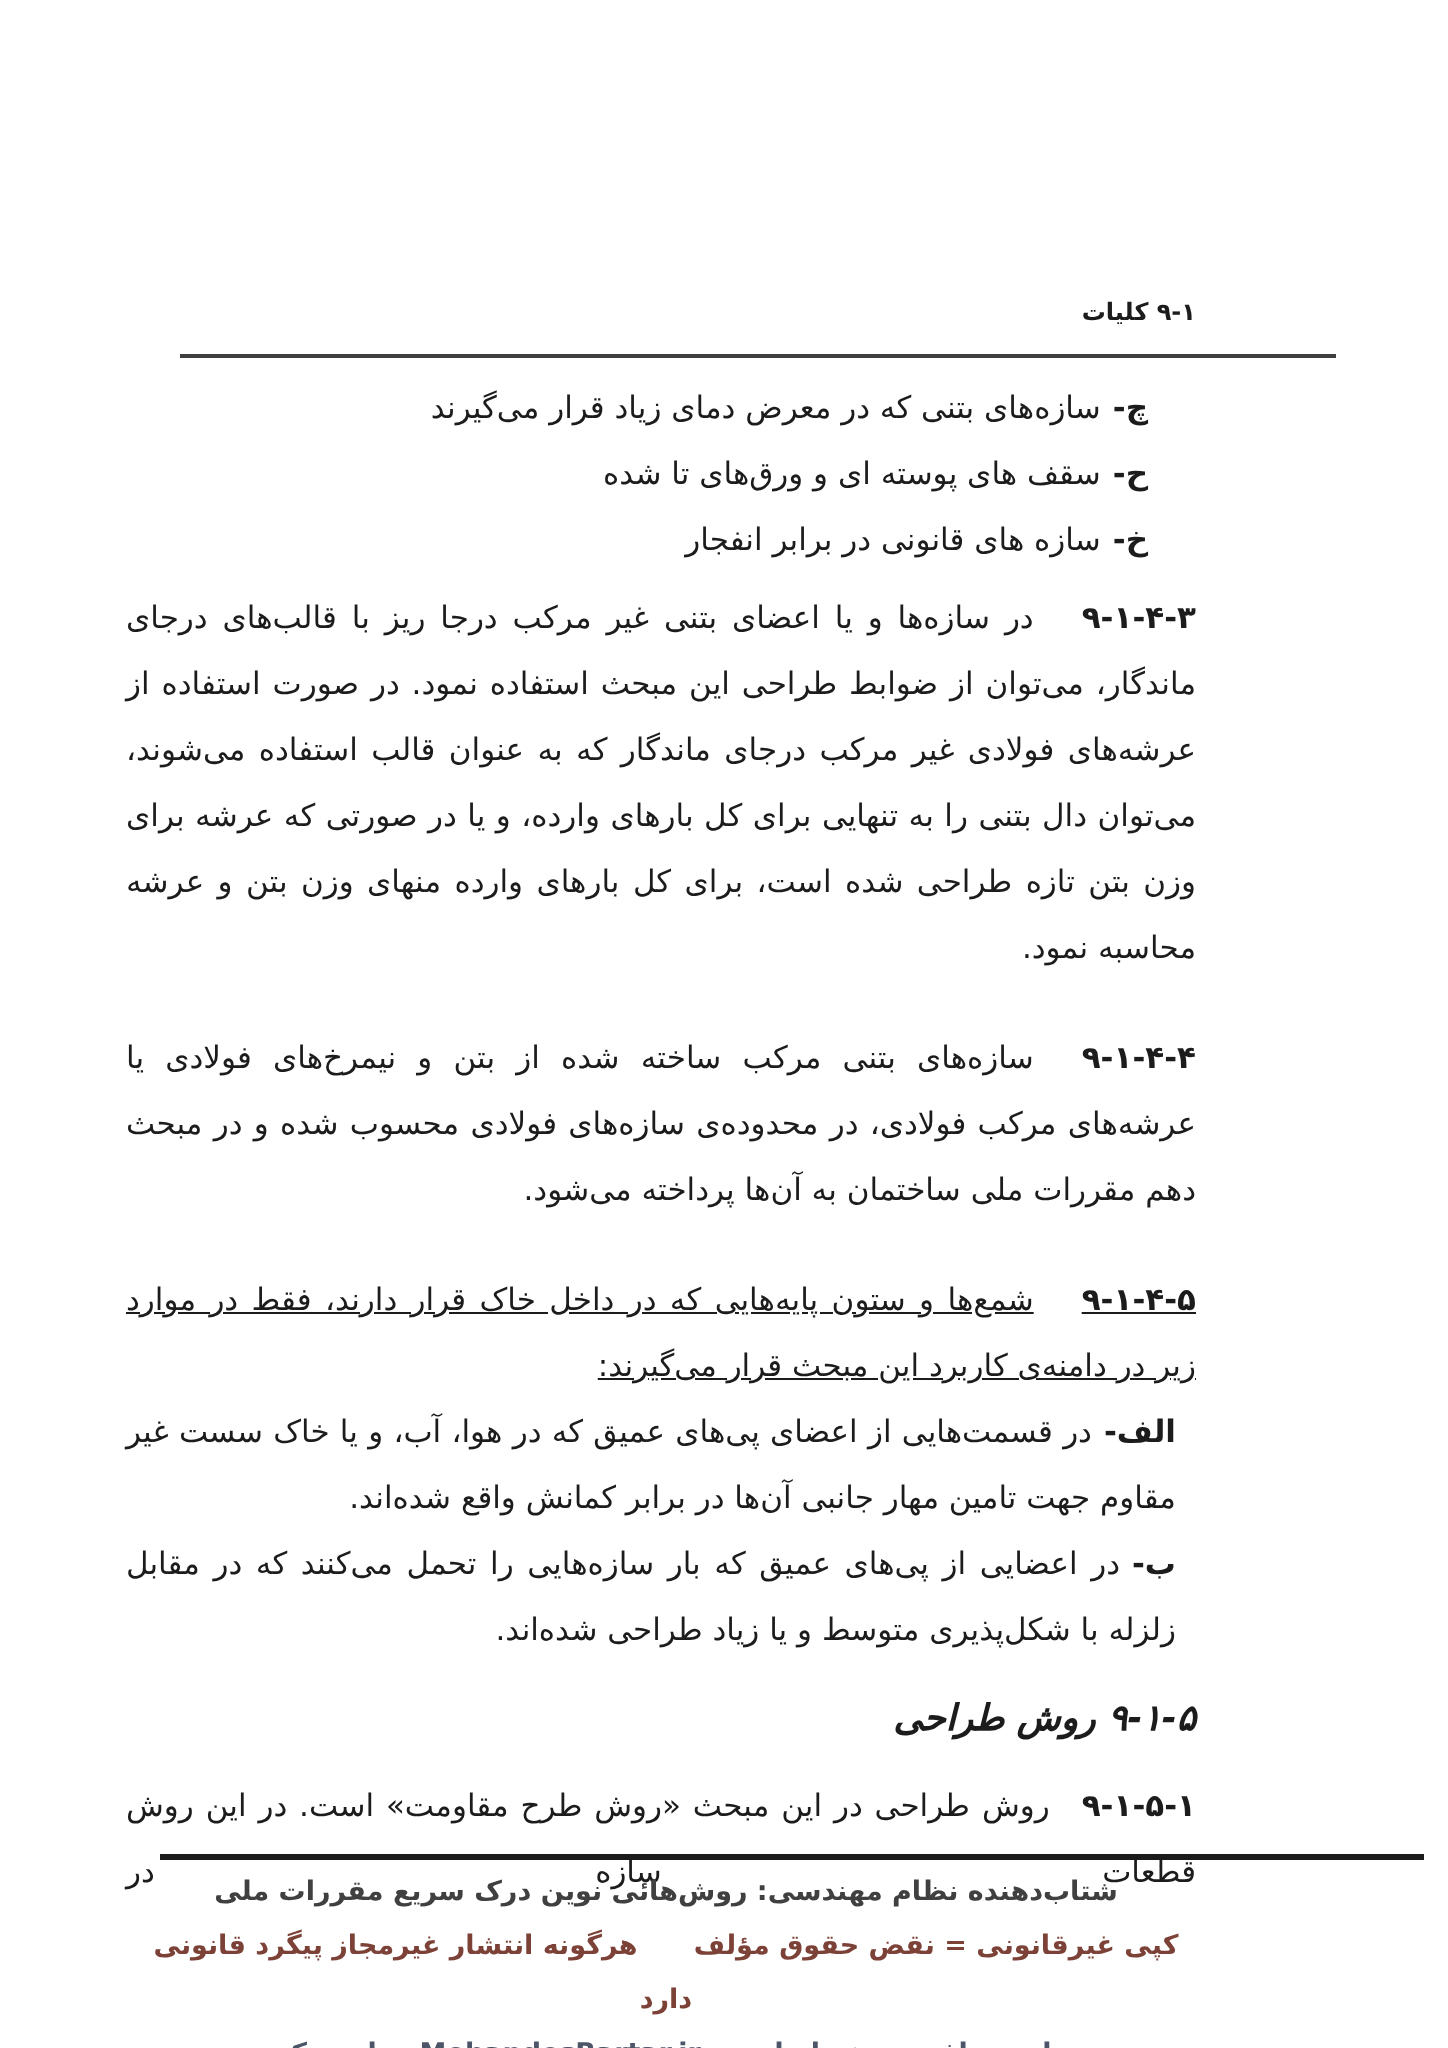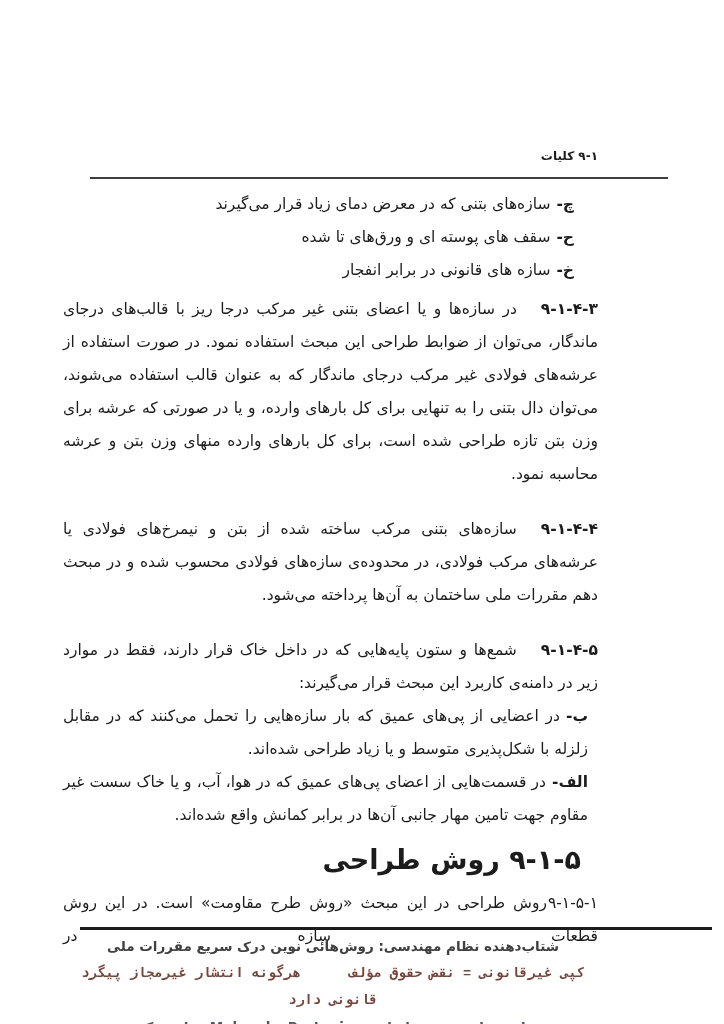--- a/index.html
+++ b/index.html
@@ -18,31 +18,31 @@
   .rule-top{position:absolute;left:90px;top:177px;width:578px;height:2px;background:#3f3f3f;}
   .rule-bottom{position:absolute;left:80px;top:927px;width:632px;height:3px;background:#1c1c1c;}
   .intro-items{margin:0 14px 6px 0;}
   .clause{margin:0 0 22px 0;text-align:justify;}
   .clause:last-of-type{margin-bottom:0;}
   .clause .num{font-weight:bold;margin-left:24px;white-space:nowrap;}
   .item{margin:0 10px 0 0;text-align:justify;}
   .item .lbl{font-weight:bold;margin-left:6px;white-space:nowrap;}
   .item.no-justify{text-align:right;}
   .subsection-heading{
-    font-size:27px;font-weight:bold;line-height:28px;margin:14px 17px 13px 0;
+    font-size:18px;font-weight:bold;line-height:28px;margin:14px 0 13px 0;font-style:italic;
   }
   .continuation{text-align:justify;text-align-last:justify;margin:0;}
-  .continuation .num{font-weight:normal;margin-left:1px;white-space:nowrap;}
+  .continuation .num{font-weight:bold;margin-left:16px;white-space:nowrap;}
   .footer{
     position:absolute;left:63px;top:933px;width:540px;
     direction:rtl;text-align:center;font-weight:bold;
     font-size:13.5px;line-height:27px;
   }
   .footer-line-1{color:#404040;}
-  .footer-line-2{color:#7c4237;white-space:pre-wrap;font-family:Liberation Mono, monospace;}
+  .footer-line-2{color:#7c4237;white-space:pre-wrap;}
   .footer-line-3{color:#4d5669;}
 </style>
 </head>
 <body>
 
 <div class="page">
 
   <div class="rule-top"></div>
 
   <div class="content">
@@ -62,30 +62,30 @@
     </div>
 
     <p class="clause">
       <span class="num">۹-۱-۴-۳</span><span>در سازه‌ها و یا اعضای بتنی غیر مرکب درجا ریز با قالب‌های درجای ماندگار، می‌توان از ضوابط طراحی این مبحث استفاده نمود. در صورت استفاده از عرشه‌های فولادی غیر مرکب درجای ماندگار که به عنوان قالب استفاده می‌شوند، می‌توان دال بتنی را به تنهایی برای کل بارهای وارده، و یا در صورتی که عرشه برای وزن بتن تازه طراحی شده است، برای کل بارهای وارده منهای وزن بتن و عرشه محاسبه نمود.</span>
     </p>
 
     <p class="clause">
       <span class="num">۹-۱-۴-۴</span><span>سازه‌های بتنی مرکب ساخته شده از بتن و نیمرخ‌های فولادی یا عرشه‌های مرکب فولادی، در محدوده‌ی سازه‌های فولادی محسوب شده و در مبحث دهم مقررات ملی ساختمان به آن‌ها پرداخته می‌شود.</span>
     </p>
 
-    <p class="clause" style="margin-bottom:0;">
+    <p class="clause" style="margin-bottom:0;text-decoration:underline;">
       <span class="num">۹-۱-۴-۵</span><span>شمع‌ها و ستون پایه‌هایی که در داخل خاک قرار دارند، فقط در موارد زیر در دامنه‌ی کاربرد این مبحث قرار می‌گیرند:</span>
     </p>
 
     <div>
       <div class="item">
-        <span class="lbl">ب-</span><span>در اعضایی از پی‌های عمیق که بار سازه‌هایی را تحمل می‌کنند که در مقابل زلزله با شکل‌پذیری متوسط و یا زیاد طراحی شده‌اند.</span>
+        <span class="lbl">الف-</span><span>در قسمت‌هایی از اعضای پی‌های عمیق که در هوا، آب، و یا خاک سست غیر مقاوم جهت تامین مهار جانبی آن‌ها در برابر کمانش واقع شده‌اند.</span>
       </div>
       <div class="item">
-        <span class="lbl">الف-</span><span>در قسمت‌هایی از اعضای پی‌های عمیق که در هوا، آب، و یا خاک سست غیر مقاوم جهت تامین مهار جانبی آن‌ها در برابر کمانش واقع شده‌اند.</span>
+        <span class="lbl">ب-</span><span>در اعضایی از پی‌های عمیق که بار سازه‌هایی را تحمل می‌کنند که در مقابل زلزله با شکل‌پذیری متوسط و یا زیاد طراحی شده‌اند.</span>
       </div>
     </div>
 
     <h2 class="subsection-heading">۹-۱-۵ روش طراحی</h2>
 
     <p class="continuation">
       <span class="num">۹-۱-۵-۱</span><span>روش طراحی در این مبحث «روش طرح مقاومت» است. در این روش قطعات سازه در</span>
     </p>
 
   </div>

